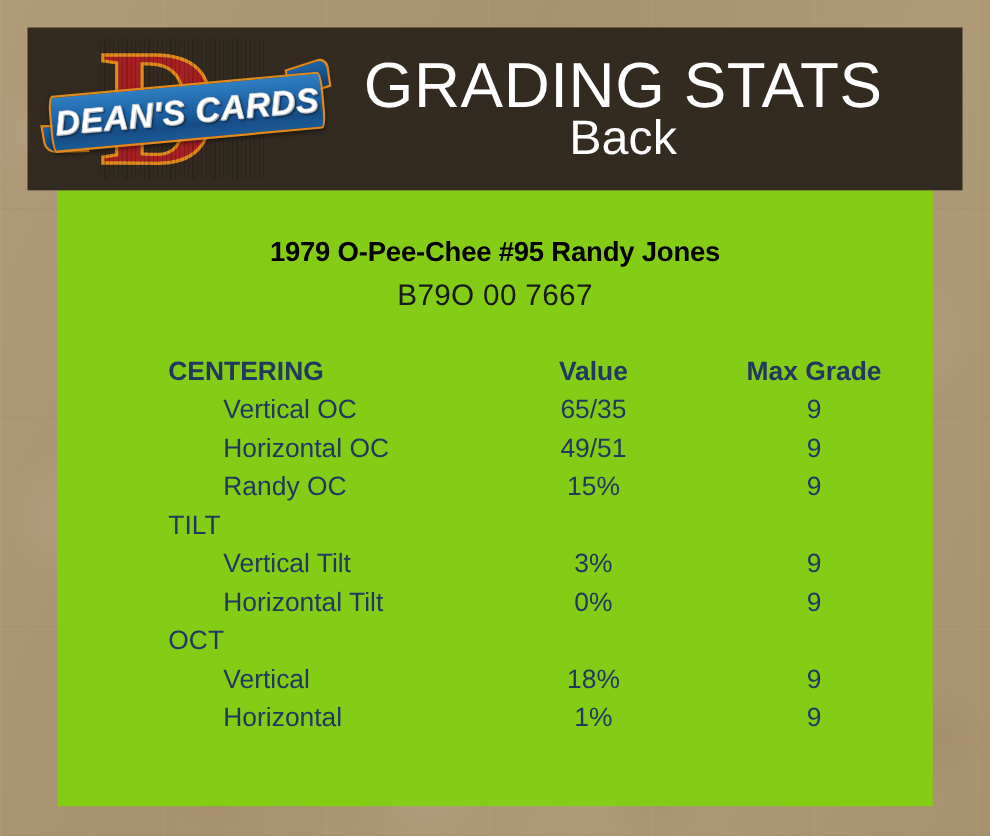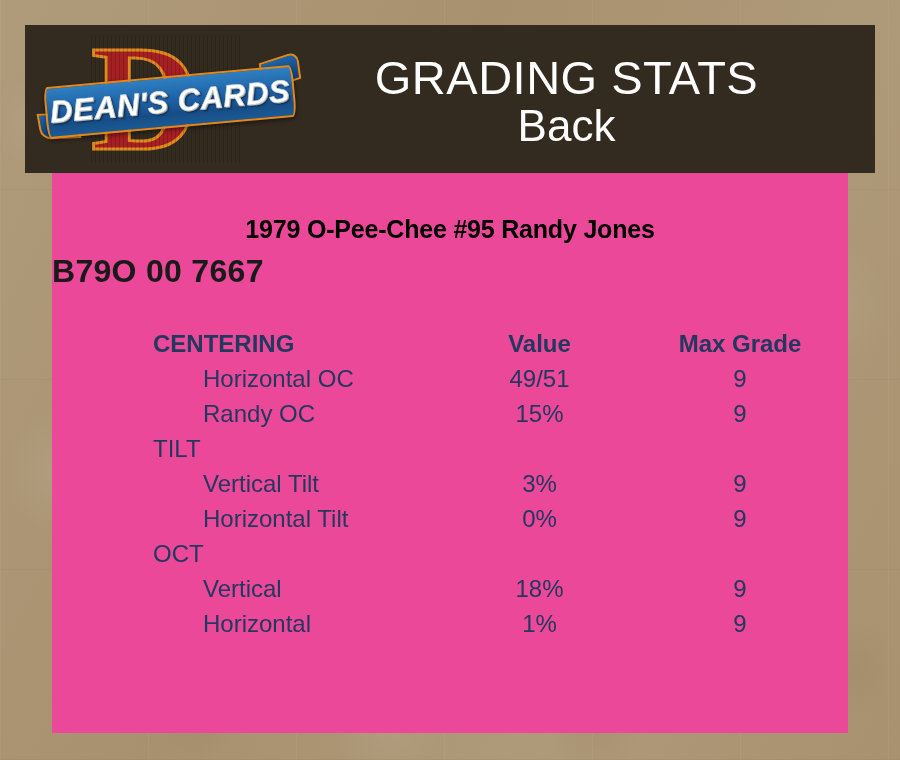--- a/index.html
+++ b/index.html
@@ -137,55 +137,55 @@
   }
 
   
   #header-titles {
     flex: 1 1 auto;
     text-align: center;
     color: #ffffff;
     padding-right: 40px;
   }
   #header-title {
-    font-size: 47px;
+    font-size: 58px;
     font-weight: normal;
     line-height: 52px;
     letter-spacing: 0.5px;
   }
   #header-subtitle {
     font-size: 44px;
     font-weight: normal;
     line-height: 40px;
     margin-top: 2px;
   }
 
   
   #content-panel {
     position: absolute;
     left: 52px;
     top: 173px;
     width: 796px;
     height: 560px;
-    background: #ec4899;
+    background: #84cc16;
     z-index: 2;
   }
 
   #card-title {
     text-align: center;
     font-size: 25px;
     font-weight: bold;
     color: #000000;
     margin-top: 42px;
     letter-spacing: -0.2px;
   }
   #card-serial {
-    text-align: left;
-    font-size: 32px;
-    font-weight: bold;
+    text-align: center;
+    font-size: 27px;
+    font-weight: normal;
     color: #1a1a1a;
     margin-top: 9px;
     letter-spacing: 0.3px;
   }
 
   
   #stats-table {
     margin-top: 36px;
     width: 100%;
     border-collapse: collapse;
@@ -250,20 +250,25 @@
   <table id="stats-table">
     <thead>
       <tr>
         <th class="col-label">CENTERING</th>
         <th class="col-value">Value</th>
         <th class="col-grade">Max Grade</th>
       </tr>
     </thead>
     <tbody id="stats-body">
         <tr class="data-row">
+          <td class="col-label">Vertical OC</td>
+          <td class="col-value">65/35</td>
+          <td class="col-grade">9</td>
+        </tr>
+        <tr class="data-row">
           <td class="col-label">Horizontal OC</td>
           <td class="col-value">49/51</td>
           <td class="col-grade">9</td>
         </tr>
         <tr class="data-row">
           <td class="col-label">Randy OC</td>
           <td class="col-value">15%</td>
           <td class="col-grade">9</td>
         </tr>
         <tr class="section-row">

